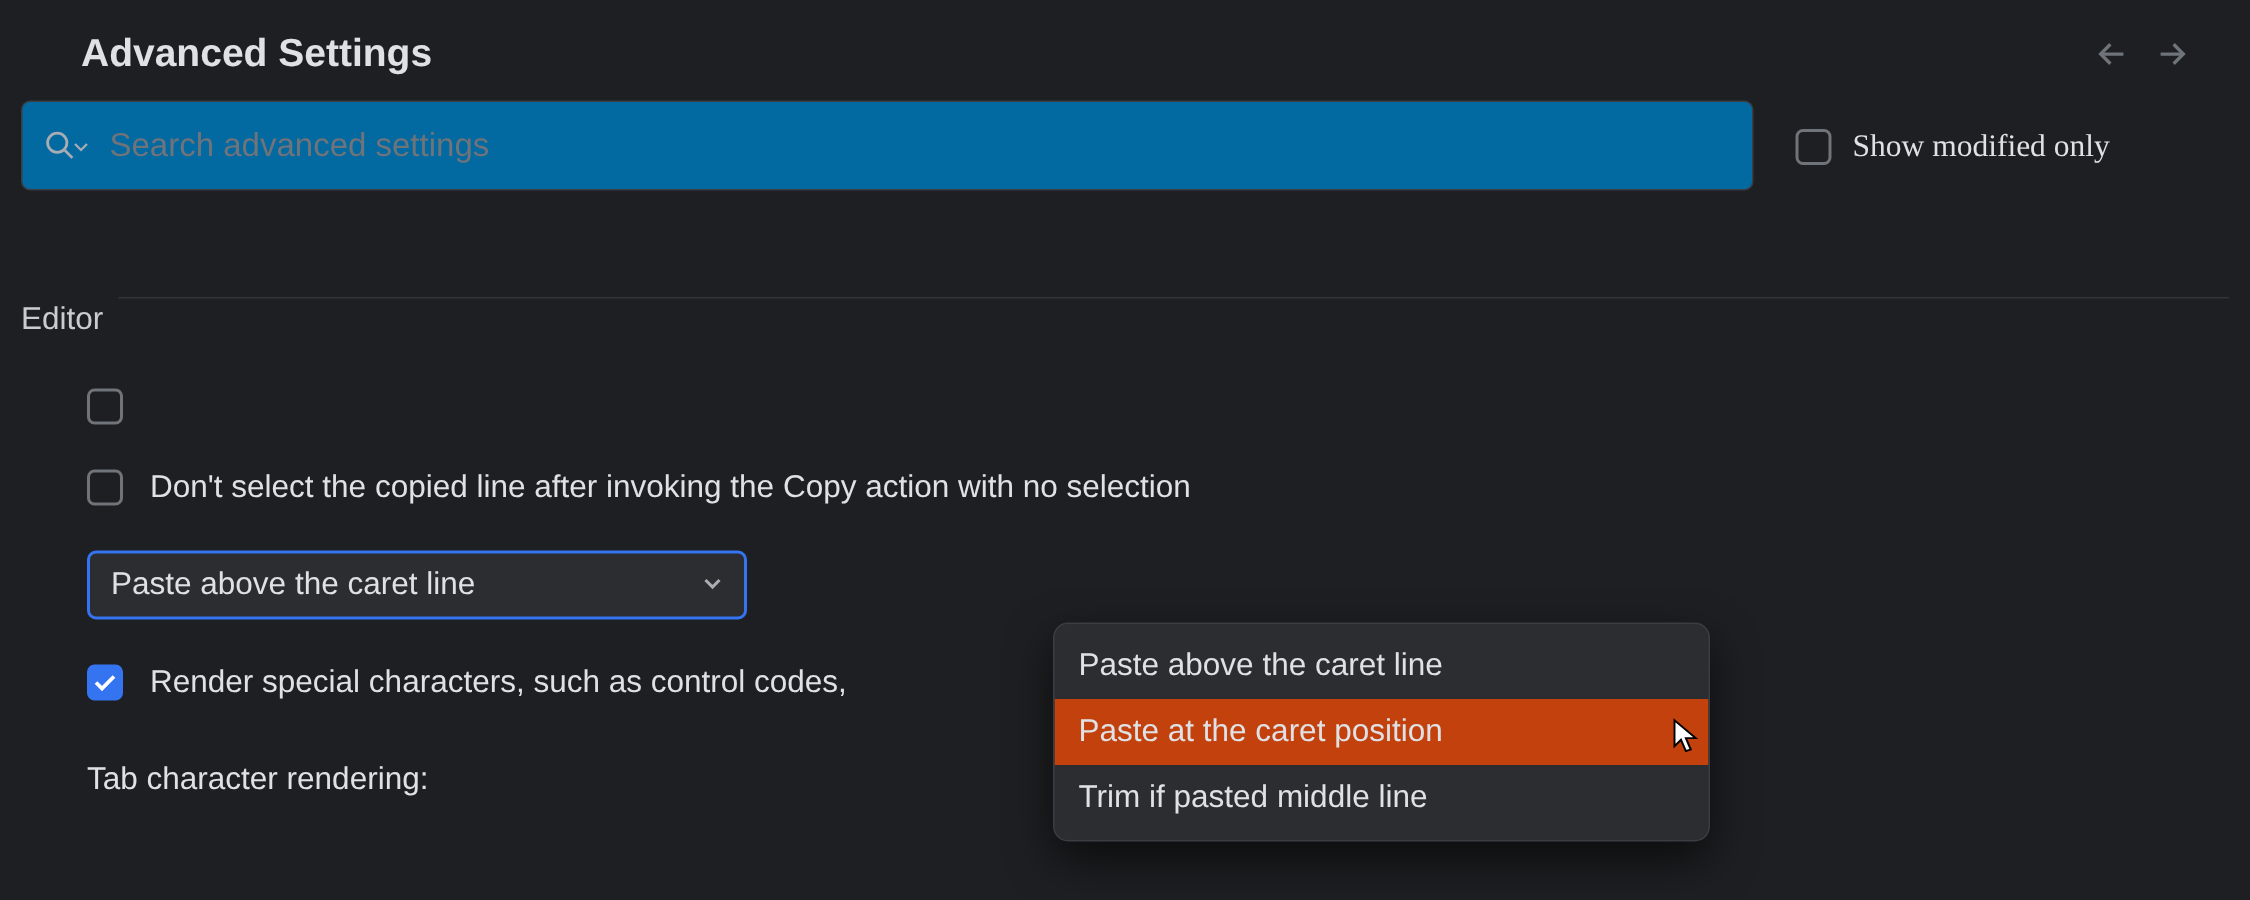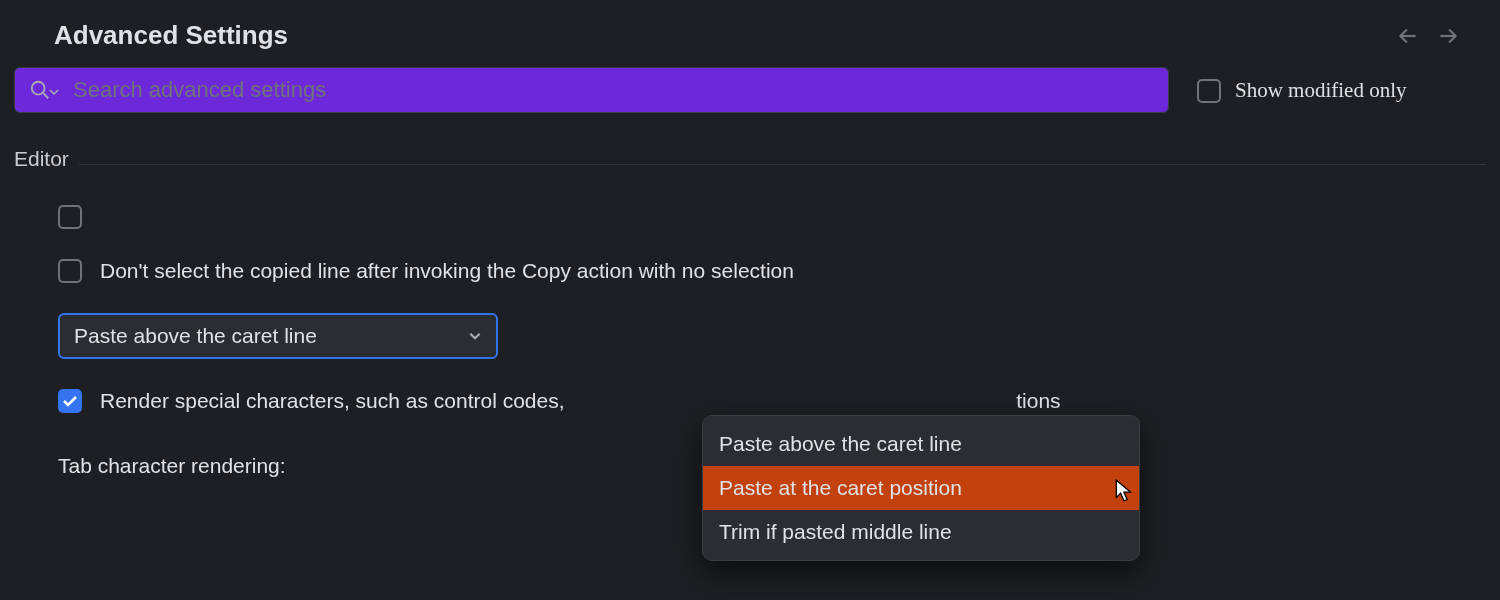--- a/index.html
+++ b/index.html
@@ -31,24 +31,24 @@
     color: #6f737a;
   }
   .searchrow {
     display: flex;
     align-items: center;
     padding: 6px 14px 14px 14px;
     gap: 28px;
   }
   .searchbox {
     flex: 0 0 1155px;
-    height: 46px;
+    height: 60px;
     border: 1px solid #3a3d42;
     border-radius: 6px;
-    background: #6d28d9;
+    background: #0369a1;
     display: flex;
     align-items: center;
     padding: 0 14px;
   }
   .search-icon { color: #a9adb3; display: flex; align-items: center; }
   .search-input {
     flex: 1;
     background: transparent;
     border: none;
     outline: none;
@@ -64,20 +64,21 @@
     flex-shrink: 0;
   }
   .checkbox.checked { background: #3574f0; border-color: #3574f0; }
   .checkbox.checked svg { display: block; }
   .checkbox svg { display: none; }
   .section { padding: 20px 14px 0 14px; }
   .section-title {
     font-size: 21px;
     color: #c9ccd1;
     padding-bottom: 6px;
+    margin-top: 40px;
   }
   .items { padding: 28px 0 0 44px; display: flex; flex-direction: column; gap: 30px; }
   .item { display: flex; align-items: center; gap: 18px; }
   .label { color: #dfe1e5; }
   .label-text { flex: 0 0 610px; }
   .select {
     height: 46px;
     border: 2px solid #3574f0;
     border-radius: 6px;
     background: #2b2d30;

